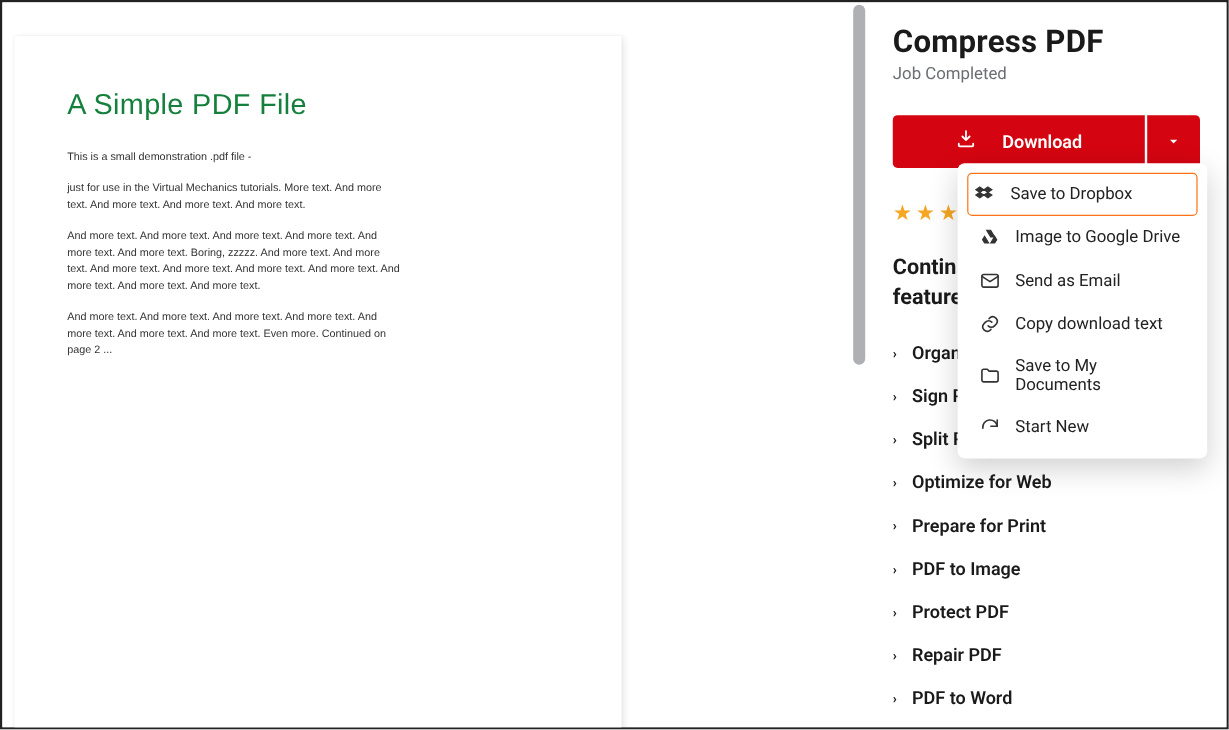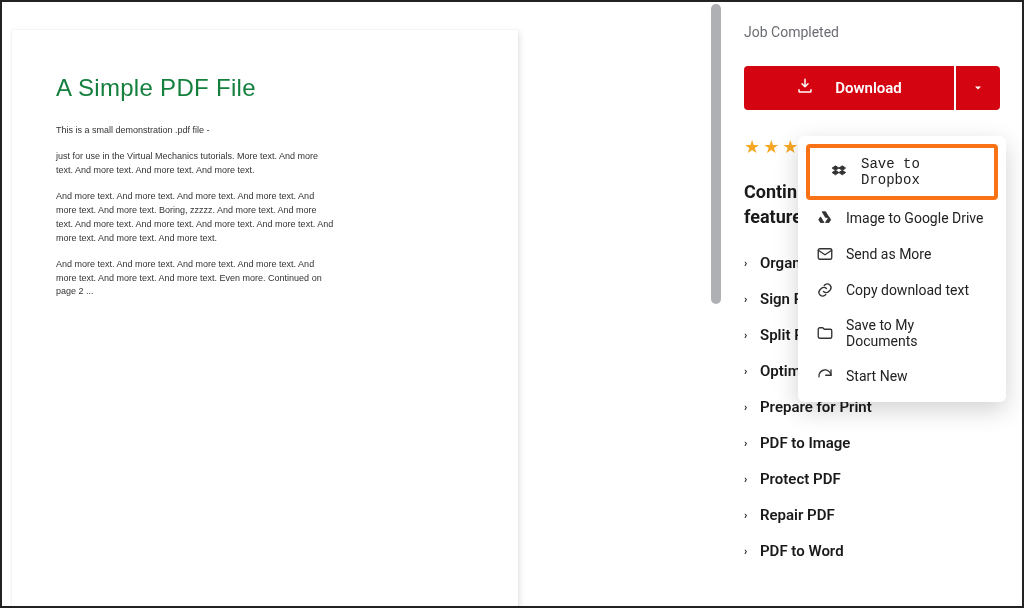--- a/index.html
+++ b/index.html
@@ -23,21 +23,21 @@
   .dl-caret svg { fill:#fff; }
   .stars { margin-top:26px; display:flex; gap:3px; }
   .star { color:#f5a623; font-size:18px; }
   .continue-h { margin-top:22px; font-size:18px; font-weight:700; color:#1a1a1a; line-height:1.4; }
   .feature-list { margin-top:16px; }
   .feature-item { display:flex; align-items:center; gap:10px; padding:9px 0; font-size:15px; font-weight:600; color:#1a1a1a; cursor:pointer; }
   .feature-item .chevron { color:#1a1a1a; font-size:11px; font-weight:700; width:6px; }
   
   .menu { position:absolute; top:134px; right:16px; width:208px; background:#fff; border-radius:6px; box-shadow:0 8px 24px rgba(0,0,0,.18); padding:8px; z-index:50; }
   .menu-item { display:flex; align-items:center; gap:12px; padding:9px 10px; font-size:14px; color:#222; border-radius:4px; cursor:pointer; }
-  .menu-item.selected { border:4px solid #f97316; padding:8px 21px;font-family:Liberation Mono, monospace; }
+  .menu-item.selected { border:1px solid #f97316; padding:8px 5px; }
   .menu-item .micon { width:18px; height:18px; display:flex; align-items:center; justify-content:center; color:#333; }
   .menu-item .micon svg { stroke:#333; fill:none; stroke-width:1.6; }
 </style>
 </head>
 <body>
 
 <div class="frame">
   <div class="split">
 
     <div class="preview-pane">
@@ -47,20 +47,21 @@
         <p>just for use in the Virtual Mechanics tutorials. More text. And more text. And more text. And more text. And more text.</p>
         <p>And more text. And more text. And more text. And more text. And more text. And more text. Boring, zzzzz. And more text. And more text. And more text. And more text. And more text. And more text. And more text. And more text. And more text.</p>
         <p>And more text. And more text. And more text. And more text. And more text. And more text. And more text. Even more. Continued on page 2 ...</p>
       </div>
       <div class="preview-scroll-track">
         <div class="preview-scroll-thumb"></div>
       </div>
     </div>
 
     <div class="sidebar">
+      <div class="side-title">Compress PDF</div>
       <div class="side-sub">Job Completed</div>
 
       <div class="dl-row">
         <div class="dl-btn">
           <span class="micon">
             <svg width="18" height="18" viewBox="0 0 24 24">
                 <path d="M12 3v10m0 0l-4-4m4 4l4-4M4 17v2a1 1 0 001 1h14a1 1 0 001-1v-2" stroke="#fff" stroke-width="2" fill="none" stroke-linecap="round" stroke-linejoin="round"></path>
               </svg>
           </span>
           <span>Download</span>
@@ -142,21 +143,21 @@
             </span>
             <span>Image to Google Drive</span>
           </div>
           <div class="menu-item">
             <span class="micon">
               <svg width="18" height="18" viewBox="0 0 24 24">
                 <rect x="3" y="5" width="18" height="14" rx="2" stroke="#333" stroke-width="1.8" fill="none" stroke-linecap="round" stroke-linejoin="round"></rect>
                 <path d="M3 7l9 6 9-6" stroke="#333" stroke-width="1.8" fill="none" stroke-linecap="round" stroke-linejoin="round"></path>
               </svg>
             </span>
-            <span>Send as More</span>
+            <span>Send as Email</span>
           </div>
           <div class="menu-item">
             <span class="micon">
               <svg width="18" height="18" viewBox="0 0 24 24">
                 <path d="M10 14a5 5 0 007 0l2-2a5 5 0 00-7-7l-1 1" stroke="#333" stroke-width="1.8" fill="none" stroke-linecap="round" stroke-linejoin="round"></path>
                 <path d="M14 10a5 5 0 00-7 0l-2 2a5 5 0 007 7l1-1" stroke="#333" stroke-width="1.8" fill="none" stroke-linecap="round" stroke-linejoin="round"></path>
               </svg>
             </span>
             <span>Copy download text</span>
           </div>

